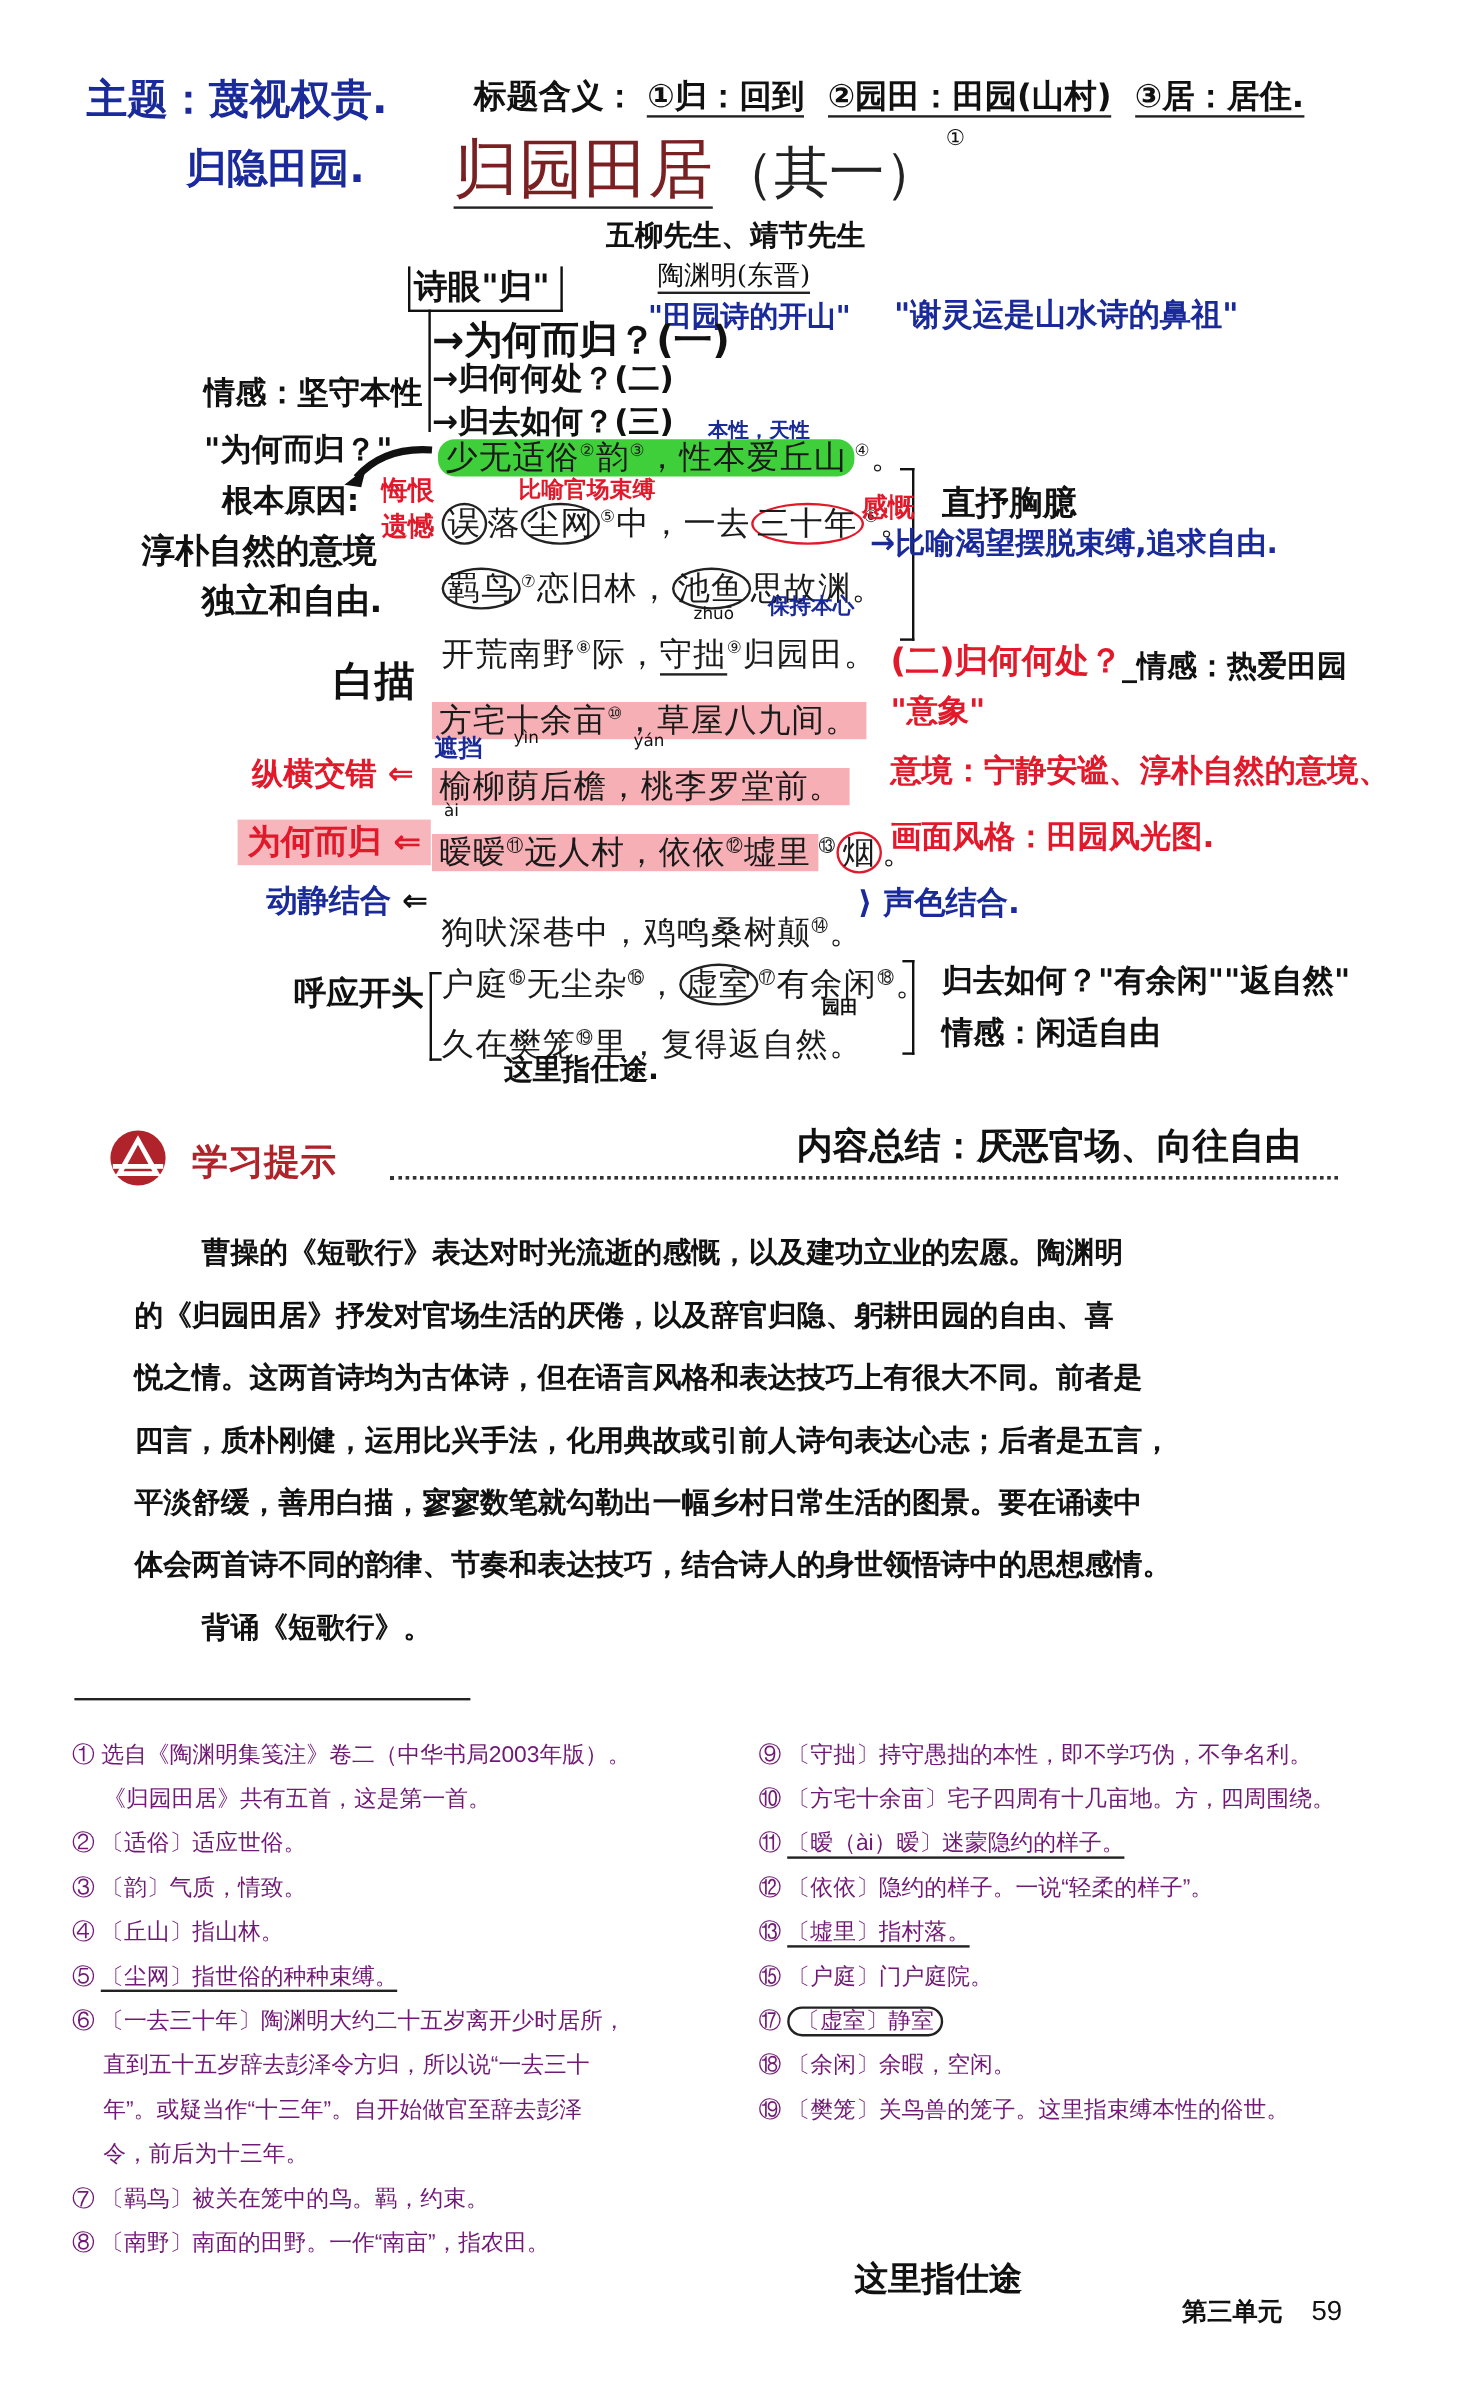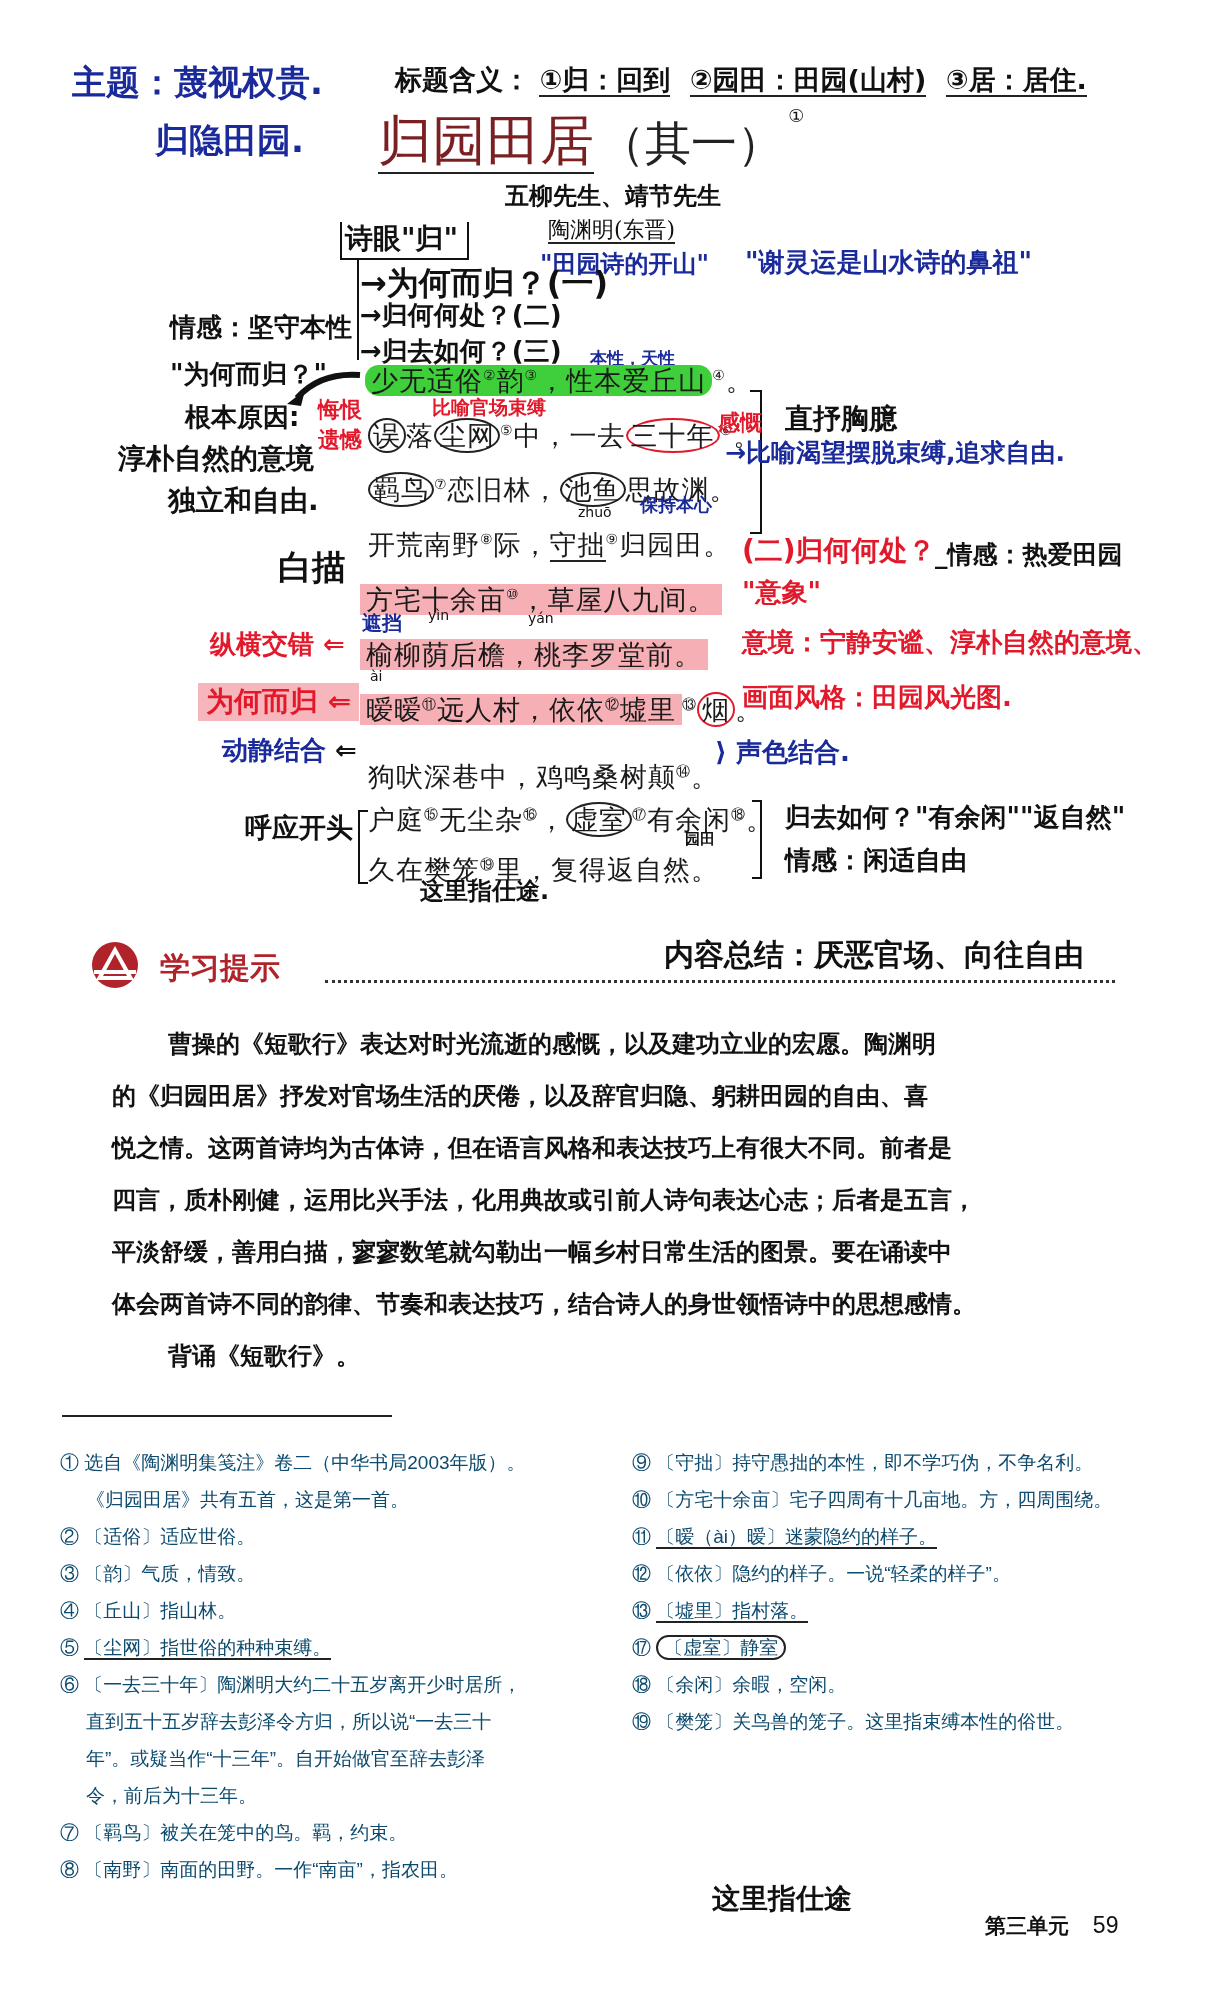--- a/index.html
+++ b/index.html
@@ -13,21 +13,21 @@
   .poem { font-family:"DejaVu Serif", "Liberation Serif", serif; font-size:27px; color:#1a1a1a; letter-spacing:1px; }
   .sup { font-size:14px; vertical-align:super; }
   .hl-green { background:#3fcf3a; border-radius:14px; padding:0 6px; }
   .hl-red { background:rgba(238,110,120,0.55); padding:0 6px; }
   .circ-red { border:2px solid #e2192b; border-radius:50%; padding:0 3px; }
   .circ-black { border:2px solid #222; border-radius:50%; padding:0 3px; }
   .ul { border-bottom:2px solid #222; }
   .title-main { font-family:"DejaVu Serif", serif; font-size:54px; color:#7a1f22; }
   .title-paren { font-family:"DejaVu Serif", serif; font-size:46px; color:#222; }
   .body-text { font-family:"DejaVu Serif", "Liberation Serif", serif; font-size:24px; line-height:52px; color:#111; font-weight:bold; }
-  .note { font-family:"Liberation Sans", sans-serif; font-size:19px; color:#0c4a6e; line-height:37px; }
+  .note { font-family:"Liberation Sans", sans-serif; font-size:19px; color:#701a75; line-height:37px; }
   .bracket { position:absolute; border:2px solid #111; }
   .section-icon { position:absolute; width:50px; height:50px; }
   .dots { position:absolute; border-bottom:3px dotted #333; height:0; }
 </style>
 </head>
 <body>
 
 <div class="abs hw" style="left:72px; top:60px; font-size:34px; color:#1a2a9a;">
   <span>主题：</span><span>蔑视权贵.</span>
 </div>
@@ -170,20 +170,21 @@
   <div><span>⑦</span> <span>〔羁鸟〕被关在笼中的鸟。羁，约束。</span></div>
   <div><span>⑧</span> <span>〔南野〕南面的田野。一作“南亩”，指农田。</span></div>
 </div>
 
 <div class="abs note" style="left:632px; top:1444px;">
   <div><span>⑨</span> <span>〔守拙〕持守愚拙的本性，即不学巧伪，不争名利。</span></div>
   <div><span>⑩</span> <span>〔方宅十余亩〕宅子四周有十几亩地。方，四周围绕。</span></div>
   <div><span>⑪</span> <span style="border-bottom:2px solid #222;">〔暧（ài）暧〕迷蒙隐约的样子。</span></div>
   <div><span>⑫</span> <span>〔依依〕隐约的样子。一说“轻柔的样子”。</span></div>
   <div><span>⑬</span> <span style="border-bottom:2px solid #222;">〔墟里〕指村落。</span></div>
+  <div><span>⑮</span> <span>〔户庭〕门户庭院。</span></div>
   <div><span>⑰</span> <span style="border:2px solid #222; border-radius:18px; padding:0 6px;">〔虚室〕静室</span></div>
   <div><span>⑱</span> <span>〔余闲〕余暇，空闲。</span></div>
   <div><span>⑲</span> <span>〔樊笼〕关鸟兽的笼子。这里指束缚本性的俗世。</span></div>
 </div>
 <div class="abs hw black" style="left:712px; top:1880px; font-size:28px;">这里指仕途</div>
 
 <div class="abs" style="left:985px; top:1912px; font-size:21px; font-weight:bold; font-family:'Liberation Sans',sans-serif;">
   <span>第三单元</span>
   <span style="margin-left:18px; font-weight:normal; font-size:23px;">59</span>
 </div>

